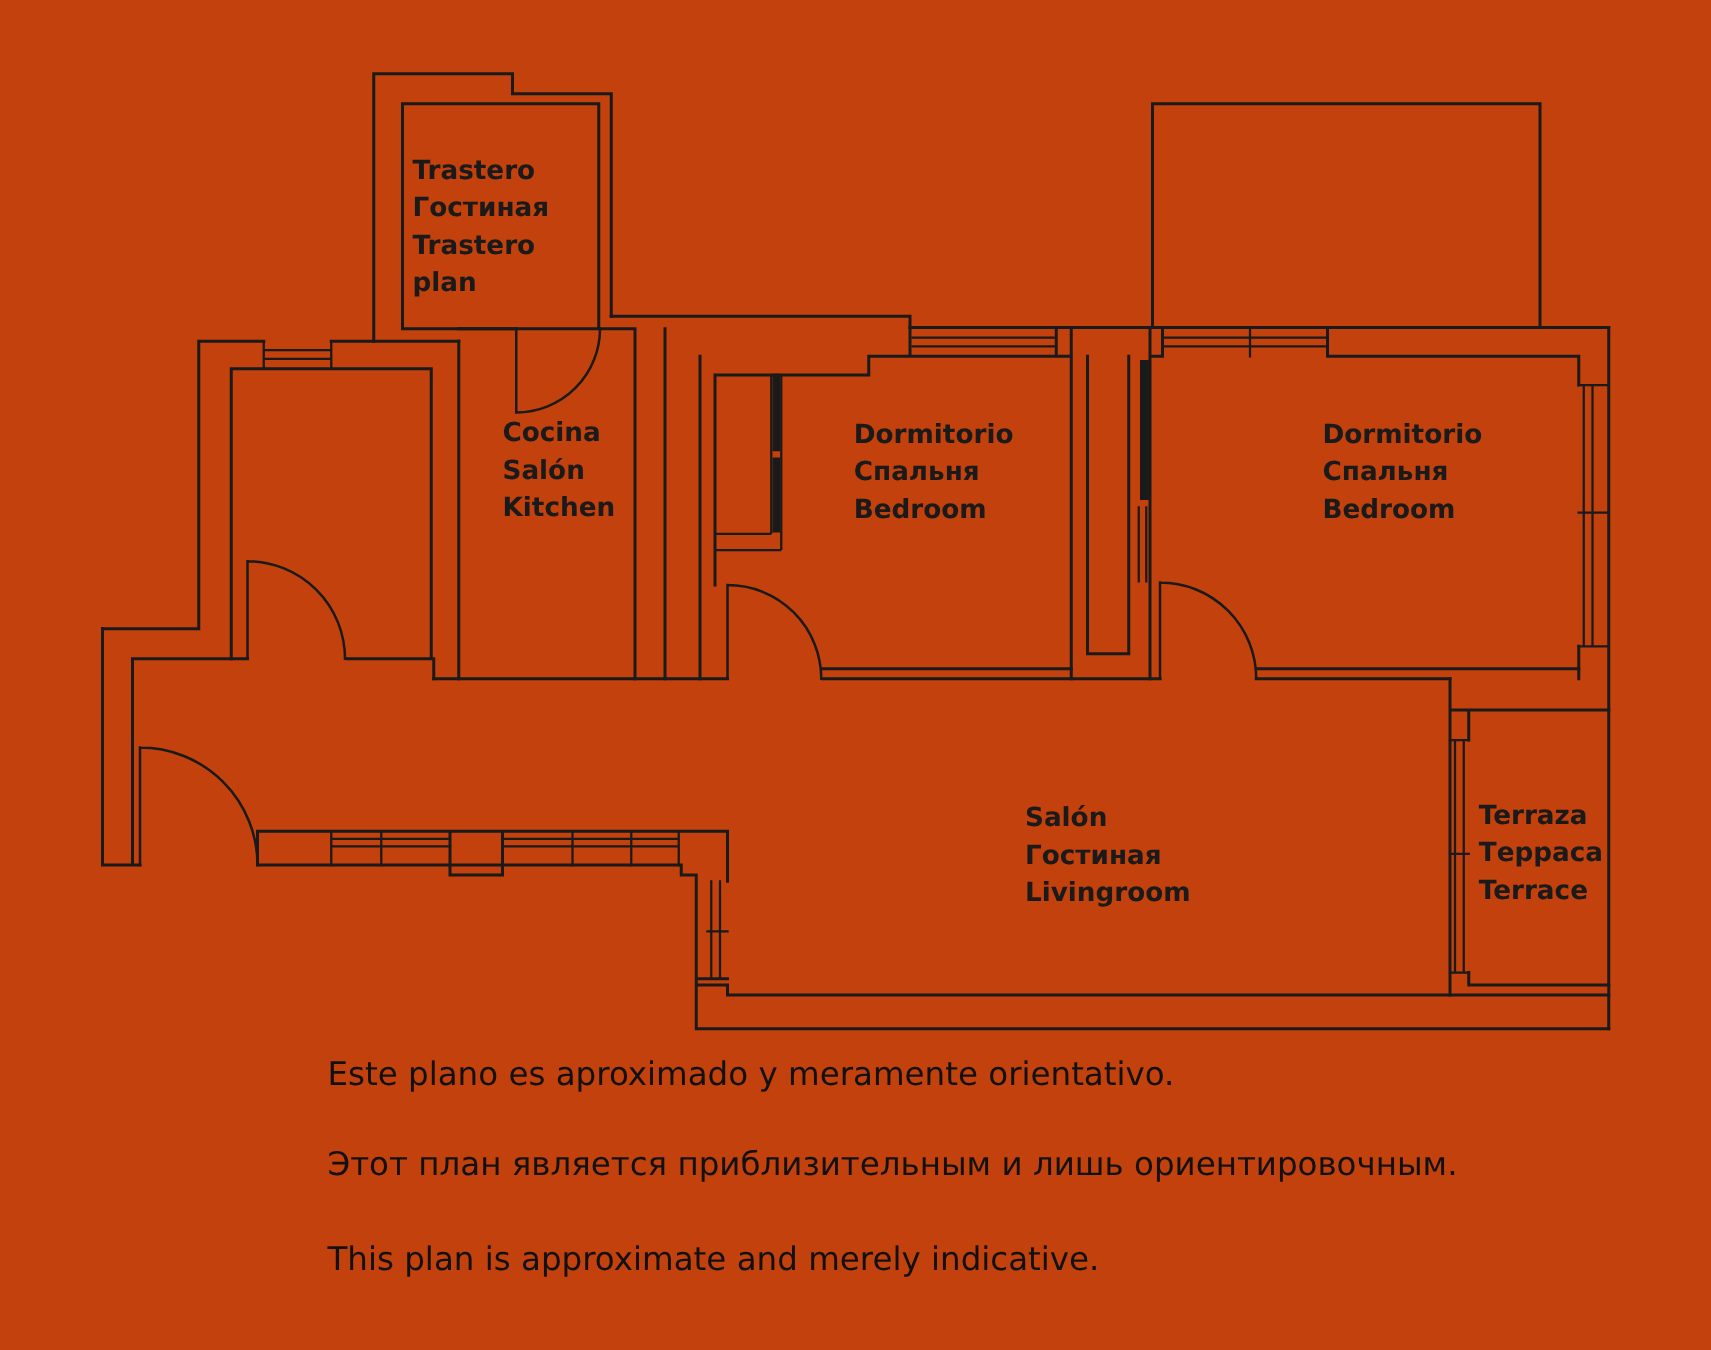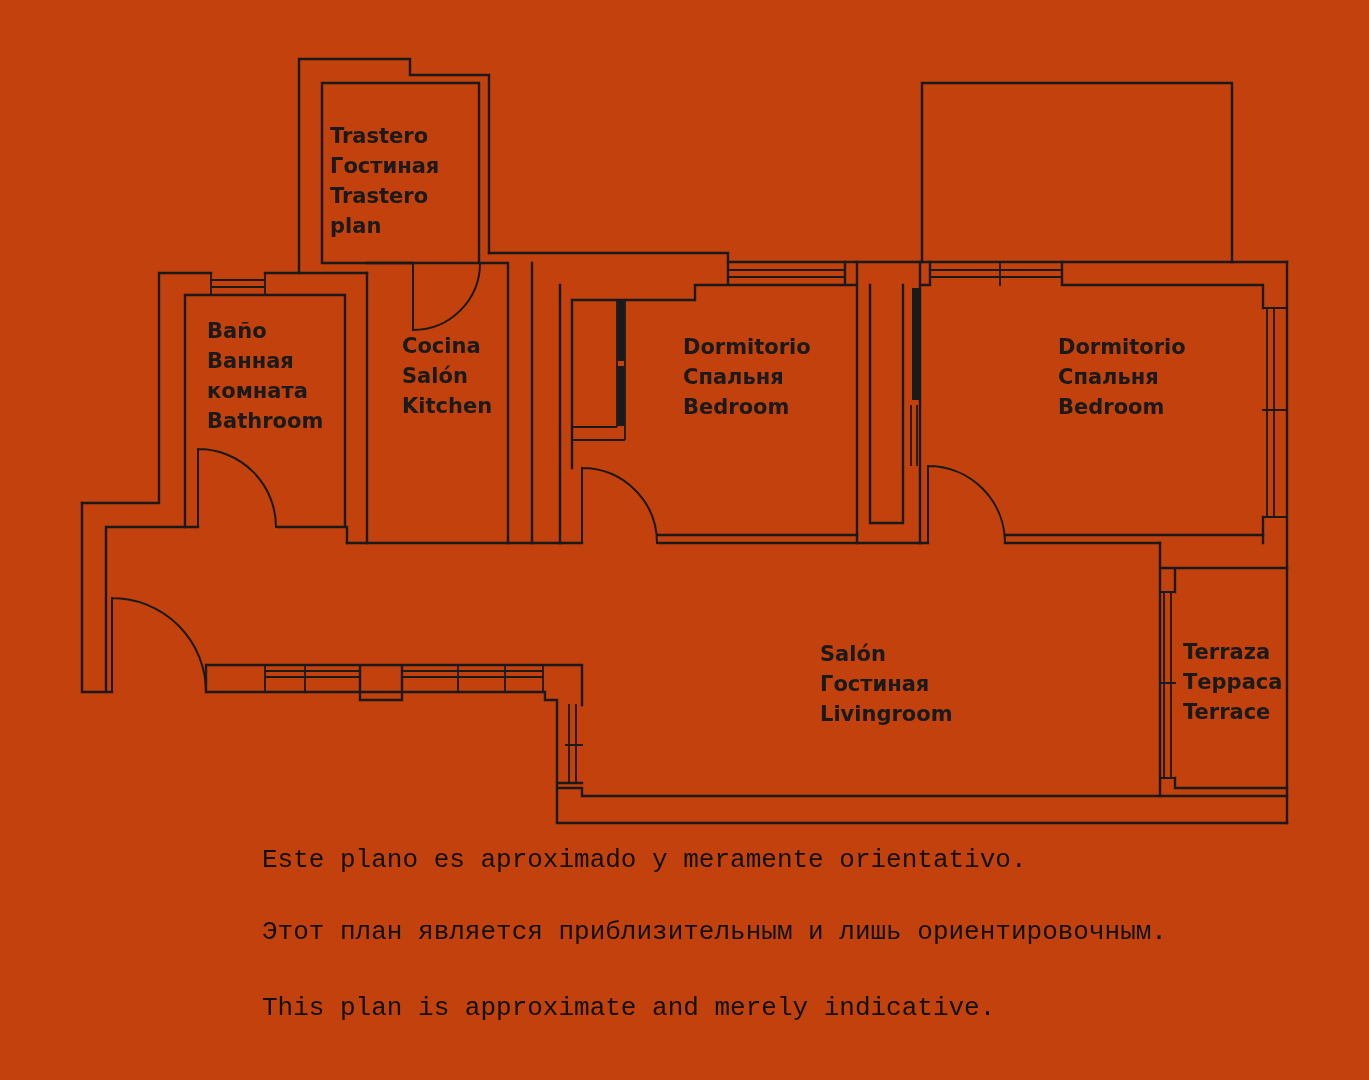--- a/index.html
+++ b/index.html
@@ -8,21 +8,20 @@
     font-family:"DejaVu Sans","Liberation Sans",sans-serif;
   }
   .stage svg{position:absolute;left:0;top:0;}
   .lbl{
     position:absolute;color:#1a1a1a;font-size:21px;line-height:30px;font-weight:700;
     white-space:nowrap;letter-spacing:0px;
   }
   .disc{
     position:absolute;color:#111111;font-size:26px;line-height:34px;font-weight:400;
     white-space:nowrap;
-    font-family:Liberation Mono, monospace;
   }
   .w path,.w rect{fill:none;stroke:#1a1a1a;stroke-width:2.4;stroke-linecap:square;}
   .win path{fill:none;stroke:#1a1a1a;stroke-width:1.8;stroke-linecap:square;}
   .door path{fill:none;stroke:#1a1a1a;stroke-width:2;stroke-linecap:square;}
   .fix rect{fill:#1a1a1a;stroke:none;}
   .fix path{fill:none;stroke:#1a1a1a;stroke-width:1.8;}
 </style>
 </head>
 <body>
 
@@ -91,26 +90,20 @@
     </g>
   </svg>
 
   <div class="lbl" style="left:330px;top:121px">
     <div>Trastero</div>
     <div>Гостиная</div>
     <div>Trastero</div>
     <div>plan</div>
   </div>
 
-  <div class="lbl" style="left:207px;top:316px">
-    <div>Baño</div>
-    <div>Ванная</div>
-    <div>комната</div>
-    <div>Bathroom</div>
-  </div>
 
   <div class="lbl" style="left:402px;top:331px">
     <div>Cocina</div>
     <div>Salón</div>
     <div>Kitchen</div>
   </div>
 
   <div class="lbl" style="left:683px;top:332px">
     <div>Dormitorio</div>
     <div>Спальня</div>

